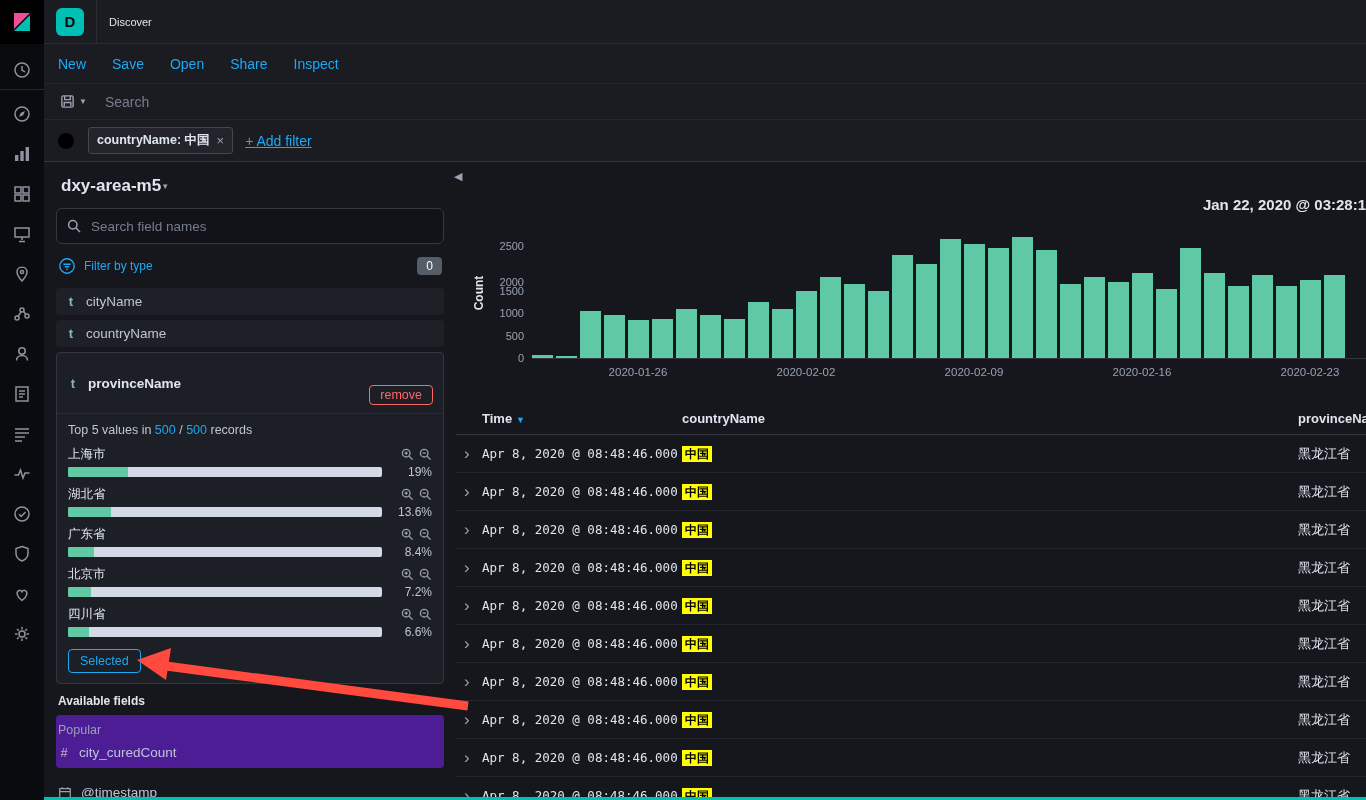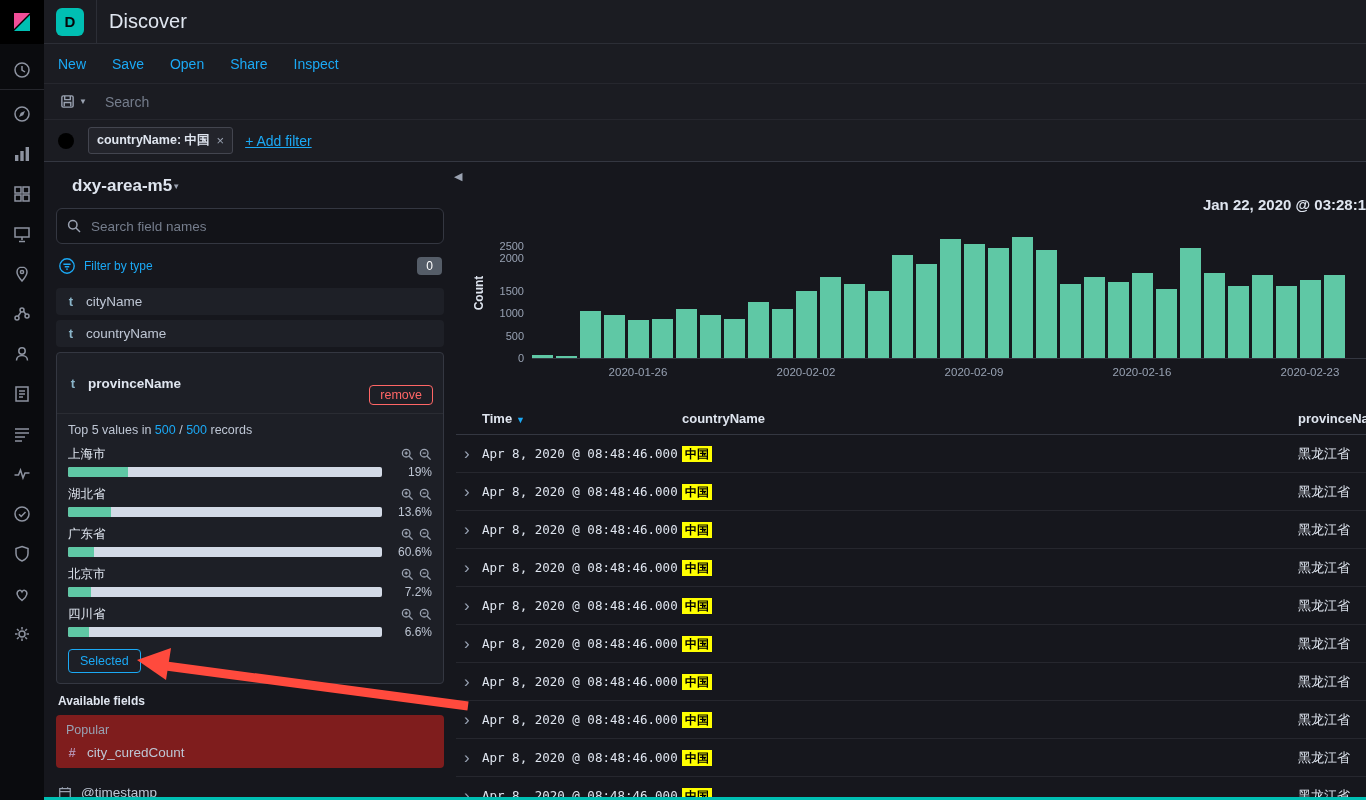--- a/index.html
+++ b/index.html
@@ -13,21 +13,21 @@
   .rail-item { width:44px; height:40px; display:flex; align-items:center; justify-content:center; cursor:pointer; }
   .rail-item.sep { border-bottom:1px solid #25262c; margin-bottom:4px; }
   .rail-item svg { stroke:#8d93a0; fill:none; stroke-width:1.5; }
 
   
   .content { flex:1; display:flex; flex-direction:column; min-width:0; }
 
   .hdr-row1 { height:44px; display:flex; align-items:center; gap:12px; padding:0 12px; background:#1b1c22; border-bottom:1px solid #2c2e36; }
   .space-badge { width:28px; height:28px; border-radius:6px; background:#00bfb3; color:#06070a; font-weight:bold; font-size:15px; display:flex; align-items:center; justify-content:center; }
   .hdr-divider { width:1px; height:44px; background:#2c2e36; }
-  .app-title { font-size:20px; color:#dfe5ef; }
+  .app-title { font-size:11px; color:#dfe5ef; }
 
   .hdr-row2 { height:40px; display:flex; align-items:center; gap:26px; padding:0 14px; background:#1b1c22; border-bottom:1px solid #26272e; }
   .menu-link { color:#1ba9f5; font-size:14px; cursor:pointer; text-decoration:none; }
 
   .hdr-row3 { height:36px; display:flex; align-items:center; padding:0 10px; background:#1b1c22; border-bottom:1px solid #26272e; }
   .sq-btn { display:flex; align-items:center; gap:4px; background:none; border:none; cursor:pointer; padding:0 6px; }
   .sq-btn svg { stroke:#9aa2b1; fill:none; stroke-width:1.5; }
   .caret { color:#9aa2b1; font-size:8px; }
   .query-input { flex:1; background:transparent; border:none; outline:none; color:#dfe5ef; font-size:14px; margin-left:10px; }
   .query-input::placeholder { color:#757d8c; }
@@ -35,21 +35,21 @@
   .hdr-row4 { height:42px; display:flex; align-items:center; gap:12px; padding:0 12px; background:#1b1c22; border-bottom:1px solid #343741; }
   .filter-pill { display:flex; align-items:center; gap:7px; border:1px solid #43454f; background:#23242b; border-radius:3px; padding:4px 8px; font-size:12.5px; cursor:pointer; }
   .filter-pill b { font-weight:bold; color:#dfe5ef; }
   .pill-close { color:#9aa2b1; font-size:13px; cursor:pointer; }
   .add-filter { color:#1ba9f5; font-size:14px; cursor:pointer;text-decoration:underline; }
 
   .body { flex:1; display:flex; position:relative; min-height:0; }
 
   
   .fields-panel { width:412px; flex:0 0 412px; padding:10px 12px 0 12px; overflow:hidden; }
-  .index-row { display:flex; align-items:center; gap:0; font-size:17px; font-weight:600; cursor:pointer; margin:4px 2px 12px 16px; }
+  .index-row { display:flex; align-items:center; gap:0; font-size:17px; font-weight:600; cursor:pointer; margin:4px 2px 12px 5px; }
   .search-wrap { position:relative; }
   .search-wrap svg { position:absolute; left:11px; top:11px; stroke:#9aa2b1; fill:none; stroke-width:1.5; }
   .field-search { width:100%; height:36px; background:#121318; border:1px solid #343741; border-radius:6px; color:#dfe5ef; font-size:13.5px; padding:0 10px 0 34px; outline:none; }
   .field-search::placeholder { color:#757d8c; }
 
   .ftype-row { display:flex; align-items:center; gap:8px; margin:13px 2px; cursor:pointer; }
   .ftype-row svg { stroke:#1ba9f5; fill:none; stroke-width:1.5; }
   .ftype-label { color:#1ba9f5; font-size:12px; }
   .count-badge { margin-left:auto; background:#555d68; color:#fff; font-size:12px; border-radius:4px; padding:2px 9px; }
 
@@ -70,21 +70,21 @@
   .tv-label { font-size:12.5px; color:#dfe5ef; }
   .mag-btns { display:flex; gap:5px; }
   .mag { background:none; border:none; padding:0; cursor:pointer; line-height:0; }
   .mag svg { stroke:#9aa2b1; fill:none; stroke-width:1.4; }
   .tv-body { display:flex; align-items:center; gap:8px; margin-top:2px; }
   .track { flex:1; height:10px; background:#d3dae6; border-radius:2px; overflow:hidden; }
   .fill { height:100%; background:#5fc8a5; }
   .tv-pct { width:42px; text-align:right; font-size:12px; color:#bec6d4; }
   .viz-btn { margin-top:3px; background:none; border:1px solid #1ba9f5; color:#1ba9f5; border-radius:4px; font-size:12.5px; padding:4px 11px; cursor:pointer; }
 
-  .popular-block { background:#7f1d1d; border-radius:4px; padding:8px 10px; margin-top:4px; }
+  .popular-block { background:#4c1d95; border-radius:4px; padding:8px 2px; margin-top:4px; }
   .popular-label { color:#98a2b3; font-size:12.5px; margin-bottom:8px; }
   .pop-field { display:flex; align-items:center; gap:9px; cursor:pointer; }
   .ts-row { display:flex; align-items:center; gap:9px; margin-top:13px; padding:4px 2px; cursor:pointer; }
   .ts-row svg { stroke:#9aa2b1; fill:none; stroke-width:1.4; }
 
   .collapse-btn { position:absolute; left:410px; top:8px; color:#9aa2b1; font-size:11px; cursor:pointer; z-index:5; }
 
   
   .main { flex:1; min-width:0; display:flex; flex-direction:column; overflow:hidden; }
   .time-range { text-align:right; font-size:15px; font-weight:bold; color:#dfe5ef; margin:34px 0 0 0; white-space:nowrap; overflow:hidden; }
@@ -357,21 +357,21 @@
         <button class="mag"><svg width="13" height="13" viewBox="0 0 14 14">
                           <circle cx="5.6" cy="5.6" r="4.1"></circle>
                           <path d="M8.8 8.8 L12.5 12.5 M3.9 5.6 h3.4"></path>
                         </svg></button>
       </span>
     </div>
     <div class="tv-body">
       <div class="track">
                       <div class="fill" style="width: 8.4%;"></div>
                     </div>
-      <span class="tv-pct">60.6%</span>
+      <span class="tv-pct">8.4%</span>
     </div>
   </div>
 
   <div class="tv">
     <div class="tv-head">
       <span class="tv-label">北京市</span>
       <span class="mag-btns">
         <button class="mag"><svg width="13" height="13" viewBox="0 0 14 14">
                           <circle cx="5.6" cy="5.6" r="4.1"></circle>
                           <path d="M8.8 8.8 L12.5 12.5 M3.9 5.6 h3.4 M5.6 3.9 v3.4"></path>
@@ -438,21 +438,21 @@
       <main class="main">
         <div class="time-range">Jan 22, 2020 @ 03:28:1</div>
 
         <div class="chart">
           <div class="yaxis" id="yaxis">
             <span class="ylabel">Count</span>
           <div class="ytick" style="bottom: -5px;">0</div>
               <div class="ytick" style="bottom: 17.4px;">500</div>
               <div class="ytick" style="bottom: 39.8px;">1000</div>
               <div class="ytick" style="bottom: 62.2px;">1500</div>
-              <div class="ytick" style="bottom: 95px;">2000</div>
+              <div class="ytick" style="bottom: 71px;">2000</div>
               <div class="ytick" style="bottom: 107px;">2500</div>
             </div>
           <div class="plotwrap">
             <div class="plot" id="plot">
                 <div class="hbar" style="height: 2.688px; background: rgb(95, 200, 165);"></div>
                 <div class="hbar" style="height: 2px; background: rgb(95, 200, 165);"></div>
                 <div class="hbar" style="height: 47.04px; background: rgb(95, 200, 165);"></div>
                 <div class="hbar" style="height: 42.56px; background: rgb(95, 200, 165);"></div>
                 <div class="hbar" style="height: 38.08px; background: rgb(95, 200, 165);"></div>
                 <div class="hbar" style="height: 38.528px; background: rgb(95, 200, 165);"></div>

